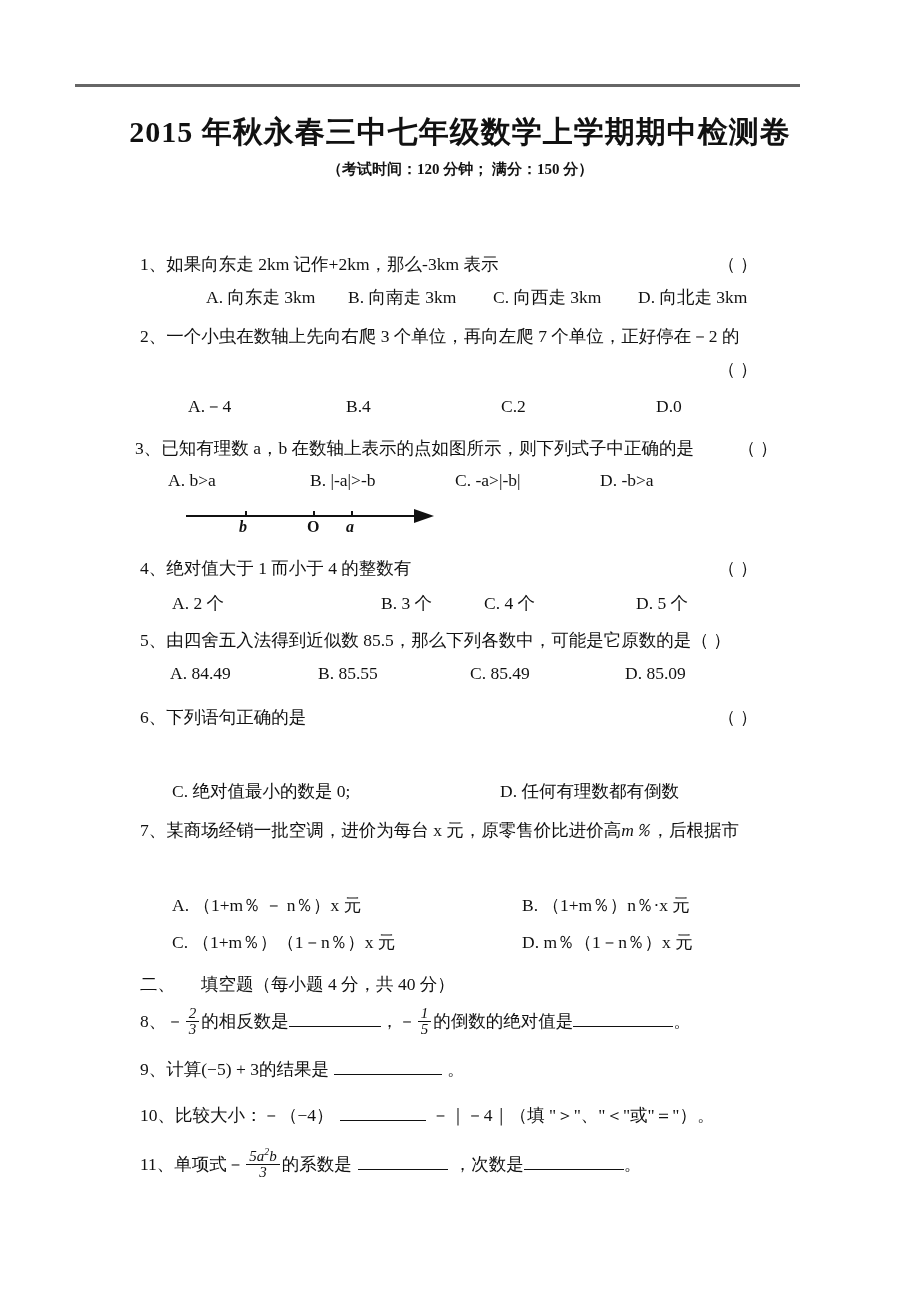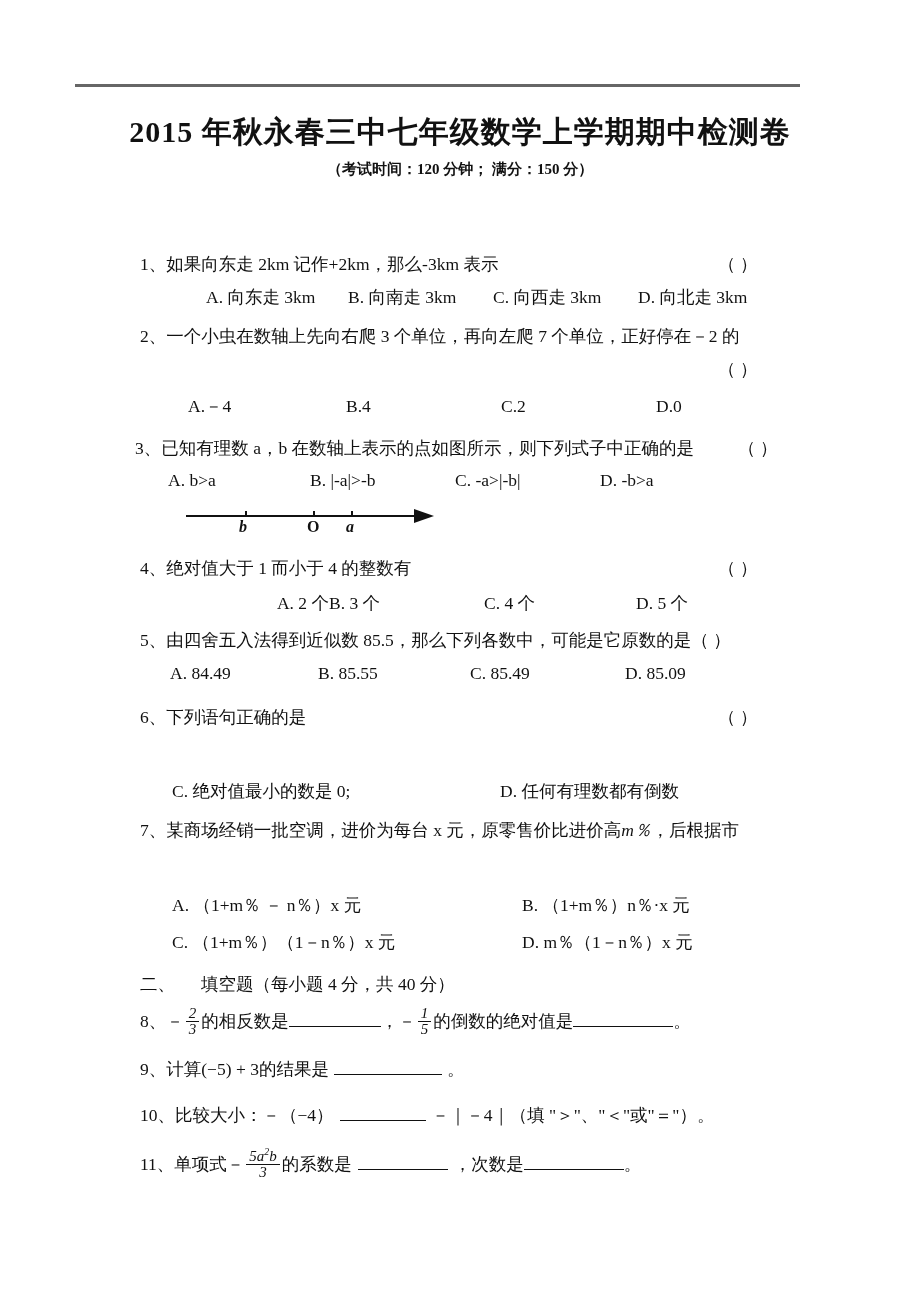--- a/index.html
+++ b/index.html
@@ -161,21 +161,21 @@
     <span class="nl-label" style="left:53px; top:18px;">b</span>
     <span class="nl-label" style="left:121px; top:18px; font-style:normal;">O</span>
     <span class="nl-label" style="left:160px; top:18px;">a</span>
   </div>
 
   <div class="qline" style="left:140px; top:556px;">
     <span>4、</span><span>绝对值大于 1 而小于 4 的整数有</span>
   </div>
   <div class="qline" style="left:718px; top:556px;">（    ）</div>
   <div class="opts" style="left:172px; top:591px;">
-    <span class="opt" style="width:157px;text-align:right;">A.  2 个</span><span class="opt" style="width:155px;">B. 3 个</span><span class="opt" style="width:152px;">C. 4 个</span><span class="opt">D. 5 个</span>
+    <span class="opt" style="width:157px;">A.  2 个</span><span class="opt" style="width:155px;text-align:center;">B. 3 个</span><span class="opt" style="width:152px;">C. 4 个</span><span class="opt">D. 5 个</span>
   </div>
 
   <div class="qline" style="left:140px; top:628px;">
     <span>5、</span><span>由四舍五入法得到近似数 85.5，那么下列各数中，可能是它原数的是</span><span>（    ）</span>
   </div>
   <div class="opts" style="left:170px; top:663px;">
     <span class="opt" style="width:148px;">A. 84.49</span><span class="opt" style="width:152px;">B. 85.55</span><span class="opt" style="width:155px;">C. 85.49</span><span class="opt">D. 85.09</span>
   </div>
 
   <div class="qline" style="left:140px; top:705px;">

